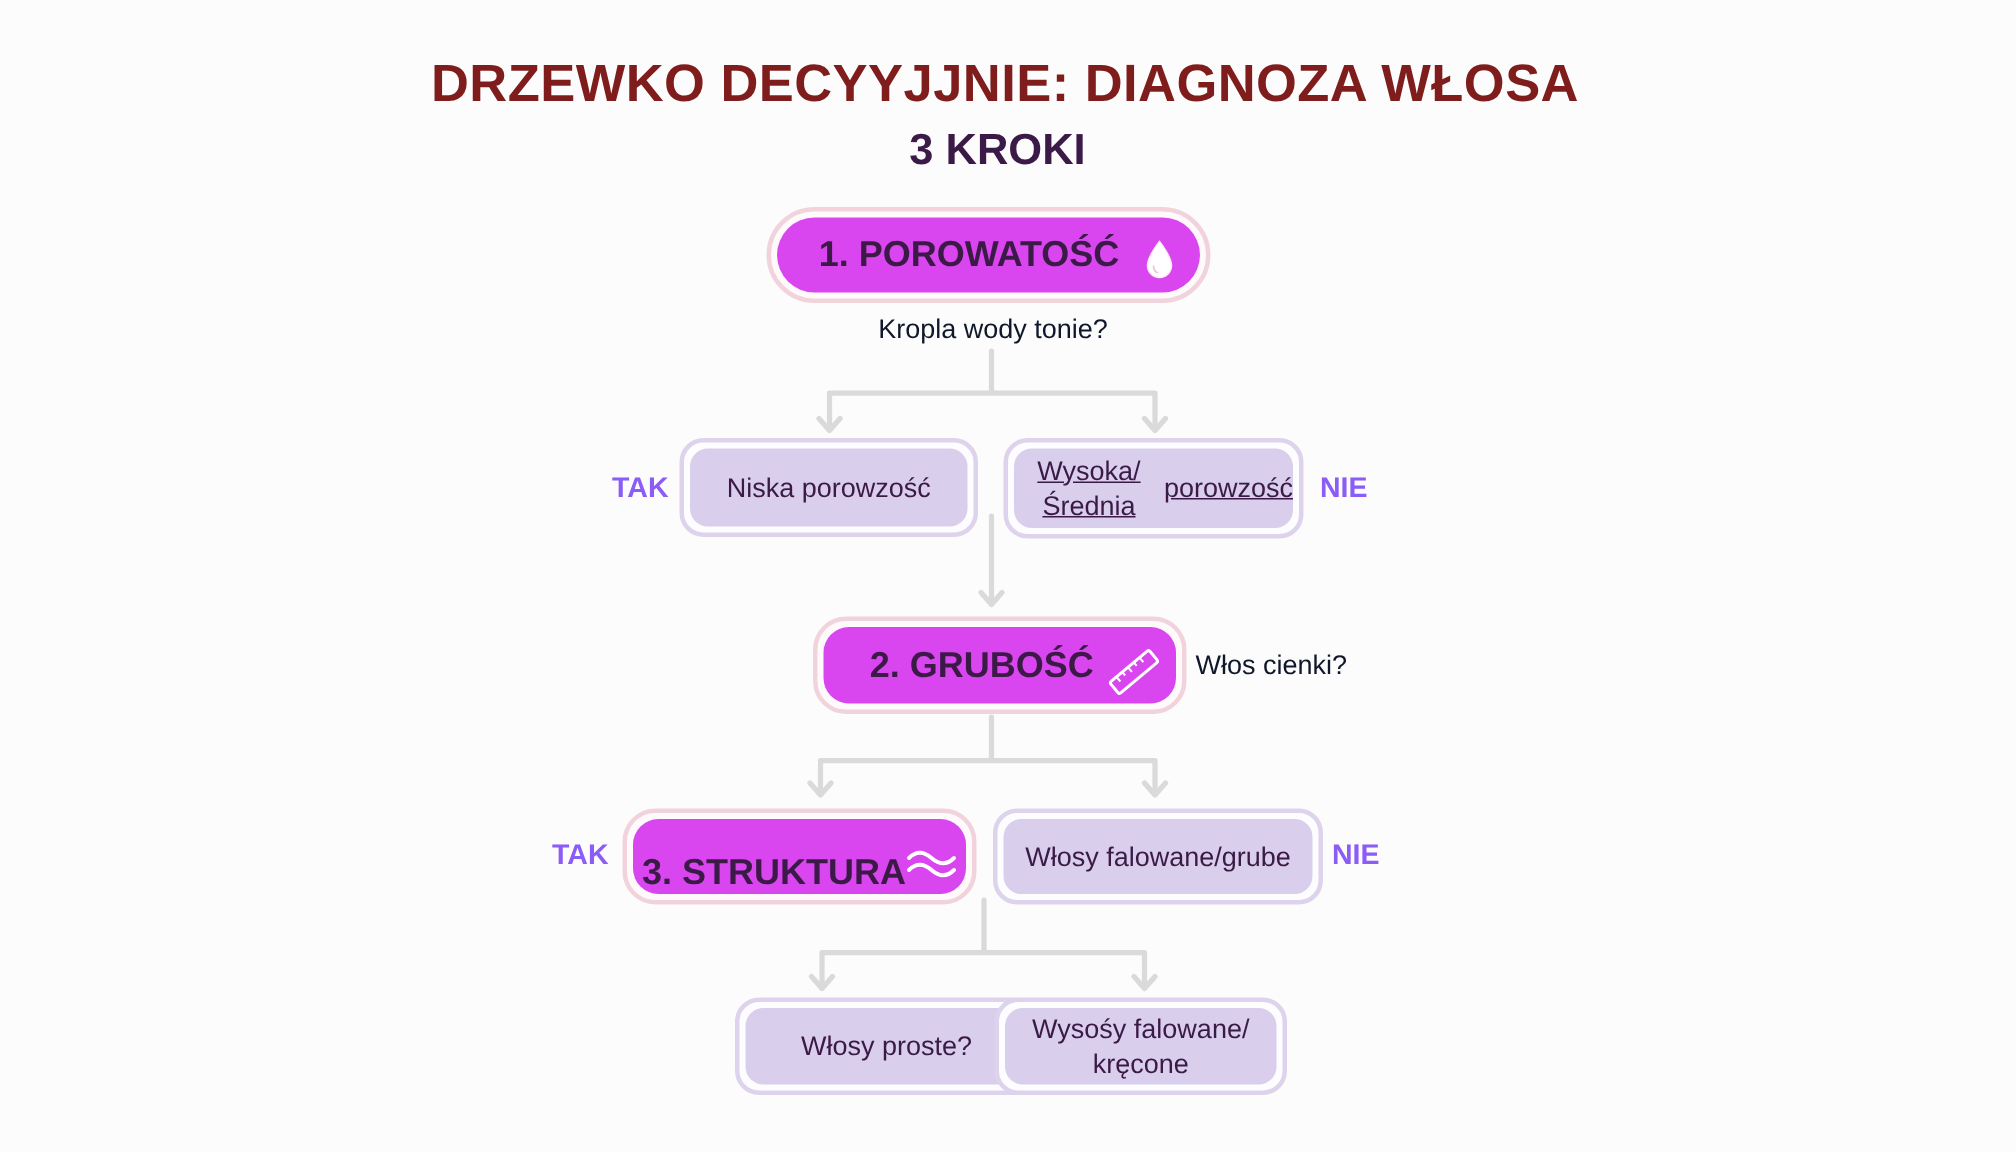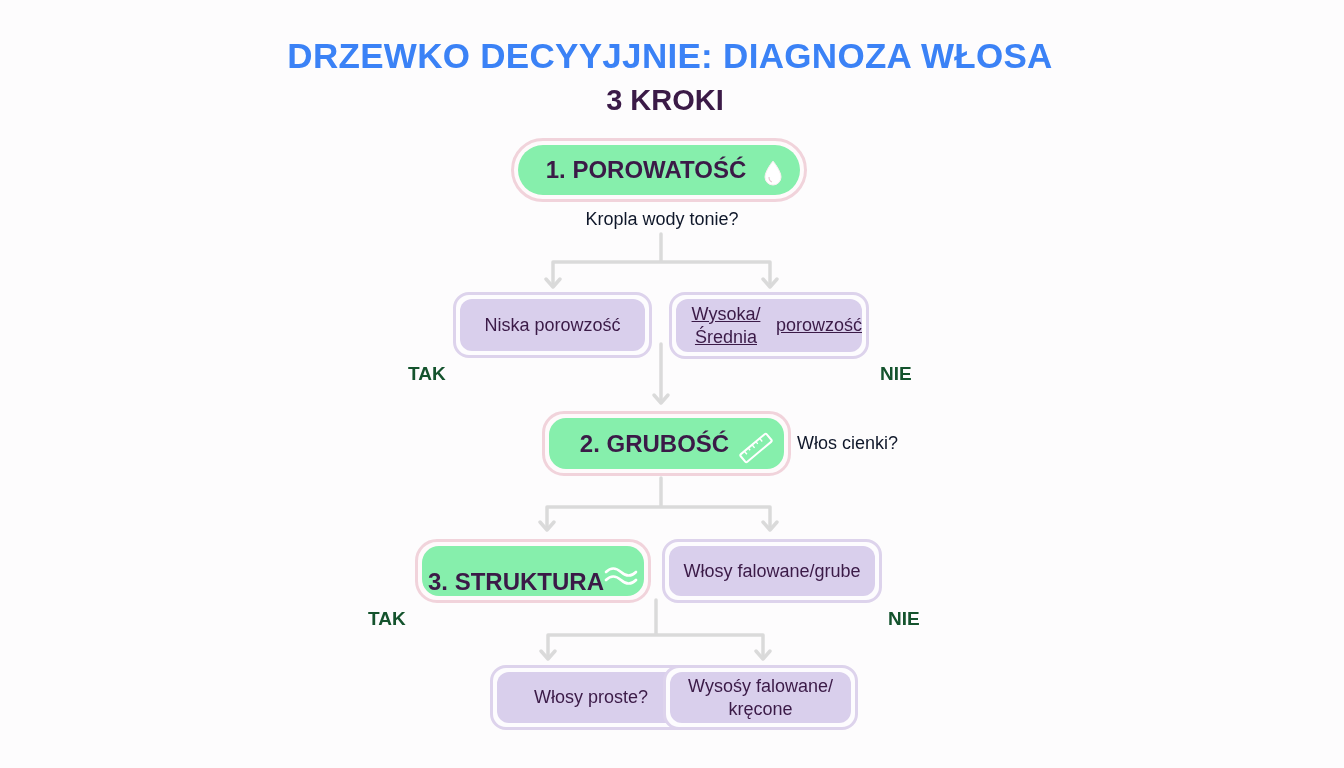--- a/index.html
+++ b/index.html
@@ -5,38 +5,38 @@
   html, body { margin: 0; padding: 0; }
   body {
     width: 1344px; height: 768px; position: relative; overflow: hidden;
     background: #fdfcfd;
     font-family: "Liberation Sans", "DejaVu Sans", sans-serif;
     color: #3a1a45;
   }
   .abs { position: absolute; }
   .title {
     left: 0; width: 1340px; top: 36px; text-align: center;
-    font-size: 35px; font-weight: 700; letter-spacing: 0.3px; color: #3b82f6;
+    font-size: 35px; font-weight: 700; letter-spacing: 0.3px; color: #7f1d1d;
   }
   .subtitle {
     left: 0; width: 1330px; top: 84px; text-align: center;
     font-size: 29px; font-weight: 700; color: #3b1a47;
   }
   
   .pill {
     box-sizing: border-box;
     border: 3px solid #f1d3db;
     border-radius: 22px;
     padding: 4px;
     background: #fefafb;
   }
   .pill-inner {
     box-sizing: border-box; width: 100%; height: 100%;
     border-radius: 17px;
-    background: #86efac;
+    background: #d946ef;
     display: flex; align-items: center; justify-content: center;
     font-weight: 700; color: #3b1a47; position: relative;
   }
   .pill.round { border-radius: 32px; }
   .pill.round .pill-inner { border-radius: 27px; }
   
   .box {
     box-sizing: border-box;
     border: 3px solid #ddd3ec;
     border-radius: 16px;
@@ -44,21 +44,21 @@
     background: #fdfcfe;
   }
   .box-inner {
     box-sizing: border-box; width: 100%; height: 100%;
     border-radius: 12px;
     background: #d9cfec;
     display: flex; align-items: center; justify-content: center;
     text-align: center;
     font-size: 18px; color: #3b1a47; line-height: 23px;
   }
-  .label-bold { font-size: 19px; font-weight: 700; color: #14532d; margin-top: 48px; }
+  .label-bold { font-size: 19px; font-weight: 700; color: #8b5cf6; }
   .label { font-size: 18px; color: #0f172a; }
   .icon { position: absolute; }
   svg.connectors { position: absolute; left: 0; top: 0; }
 </style>
 </head>
 <body>
 
 <svg class="connectors" width="1344" height="768">
   <g stroke="#dadada" stroke-width="3.5" fill="none" stroke-linecap="round" stroke-linejoin="round">
 

